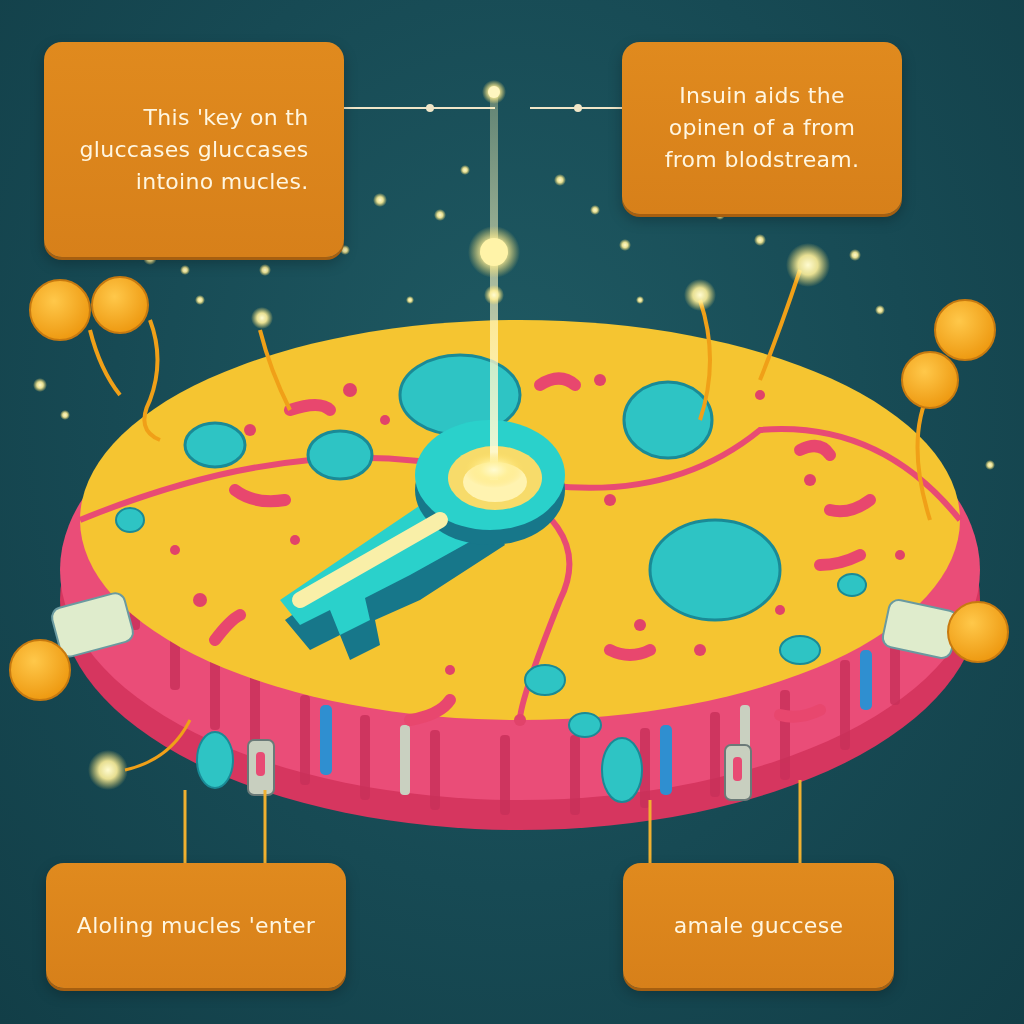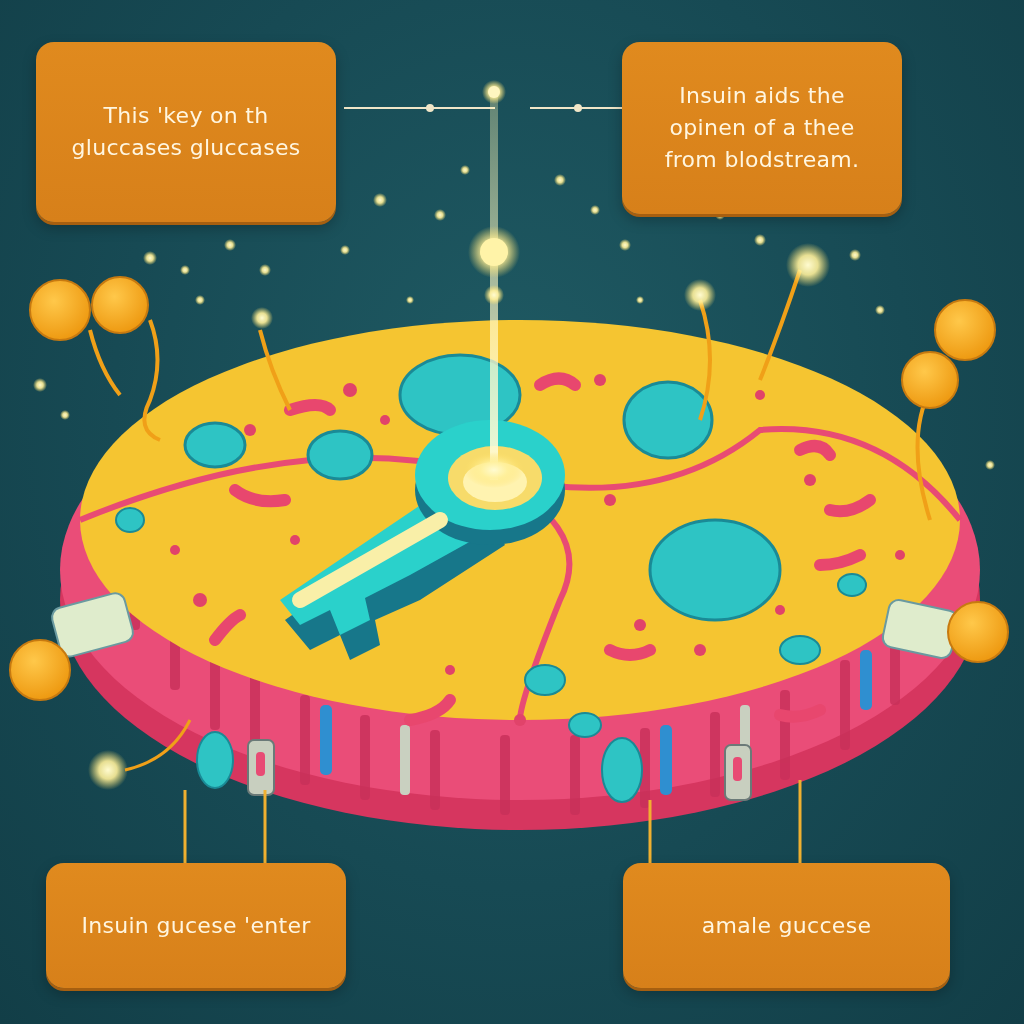--- a/index.html
+++ b/index.html
@@ -13,24 +13,24 @@
     position:absolute;
     background: linear-gradient(180deg, #e08a1e 0%, #d7801a 100%);
     border-radius:18px;
     box-shadow: 0 3px 0 #a65f10, 0 6px 14px rgba(0,0,0,0.25);
     color:#fff6e0;
     display:flex; align-items:center; justify-content:center;
     text-align:center;
     font-size:22px; line-height:32px; letter-spacing:0.3px;
   }
   .callout span { display:block; }
-  #c-tl { left:36px; top:42px; width:300px; height:180px; }
+  #c-tl { left:44px; top:42px; width:300px; height:215px;text-align:right; }
   #c-tr { left:622px; top:42px; width:280px; height:172px; }
   #c-bl { left:46px; top:863px; width:300px; height:125px; }
-  #c-br { left:623px; top:863px; width:327px; height:125px; }
+  #c-br { left:623px; top:863px; width:271px; height:125px; }
   svg.scene { position:absolute; left:0; top:0; }
 </style>
 </head>
 <body>
 
 <svg class="scene" width="1024" height="1024" viewBox="0 0 1024 1024">
   <defs>
     <radialGradient id="glow" cx="50%" cy="50%" r="50%">
       <stop offset="0%" stop-color="#fffbd0" stop-opacity="1"></stop>
       <stop offset="45%" stop-color="#fff09a" stop-opacity="0.9"></stop>
@@ -220,34 +220,35 @@
     <line x1="265" y1="790" x2="265" y2="865"></line>
     <line x1="650" y1="800" x2="650" y2="865"></line>
     <line x1="800" y1="780" x2="800" y2="865"></line>
   </g>
 </svg>
 
 <div id="c-tl" class="callout">
   <div>
     <span>This 'key on th</span>
     <span>gluccases gluccases</span>
+    <span>intoino mucles.</span>
   </div>
 </div>
 
 <div id="c-tr" class="callout">
   <div>
     <span>Insuin aids the</span>
-    <span>opinen of a thee</span>
+    <span>opinen of a from</span>
     <span>from blodstream.</span>
   </div>
 </div>
 
 <div id="c-bl" class="callout">
   <div>
-    <span>Insuin gucese 'enter</span>
+    <span>Aloling mucles 'enter</span>
   </div>
 </div>
 
 <div id="c-br" class="callout">
   <div>
     <span>amale guccese</span>
   </div>
 </div>
 
 </body></html>

